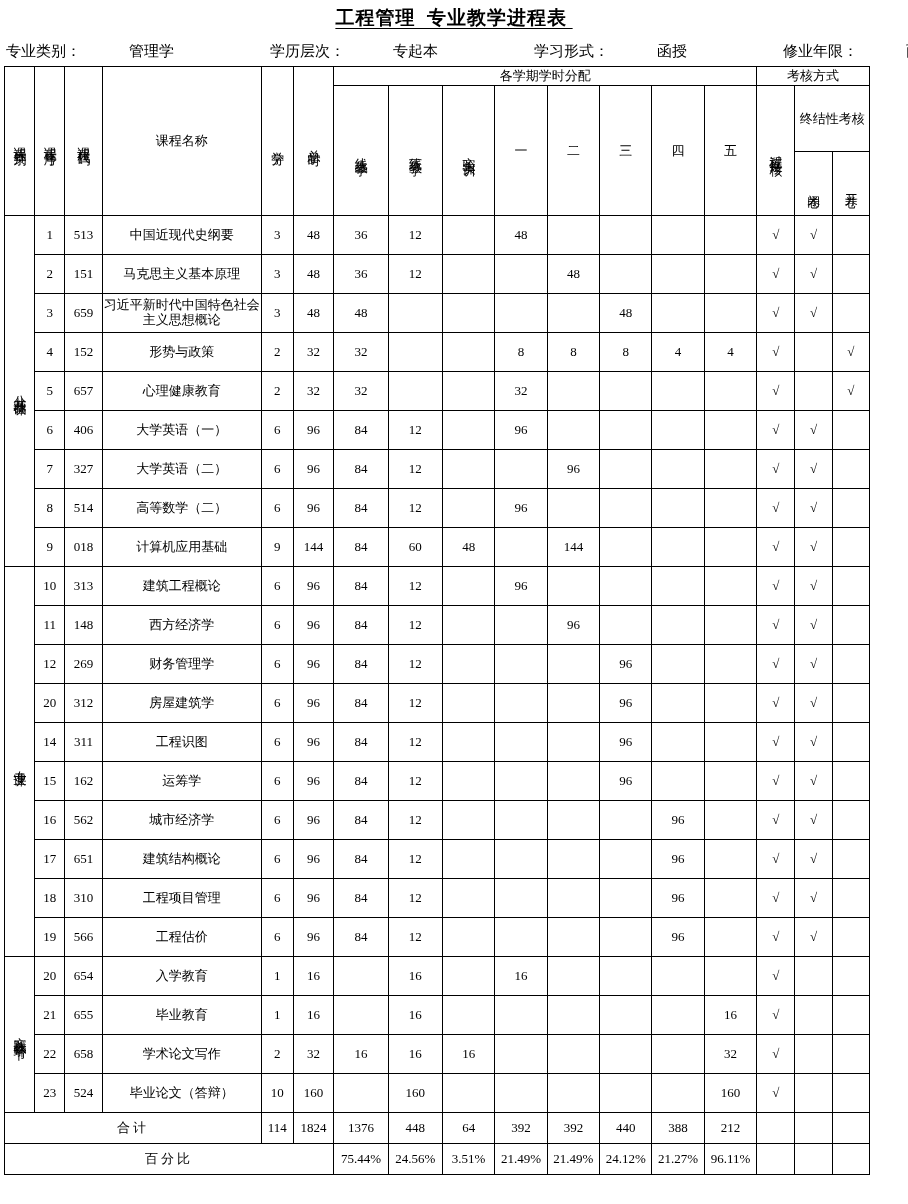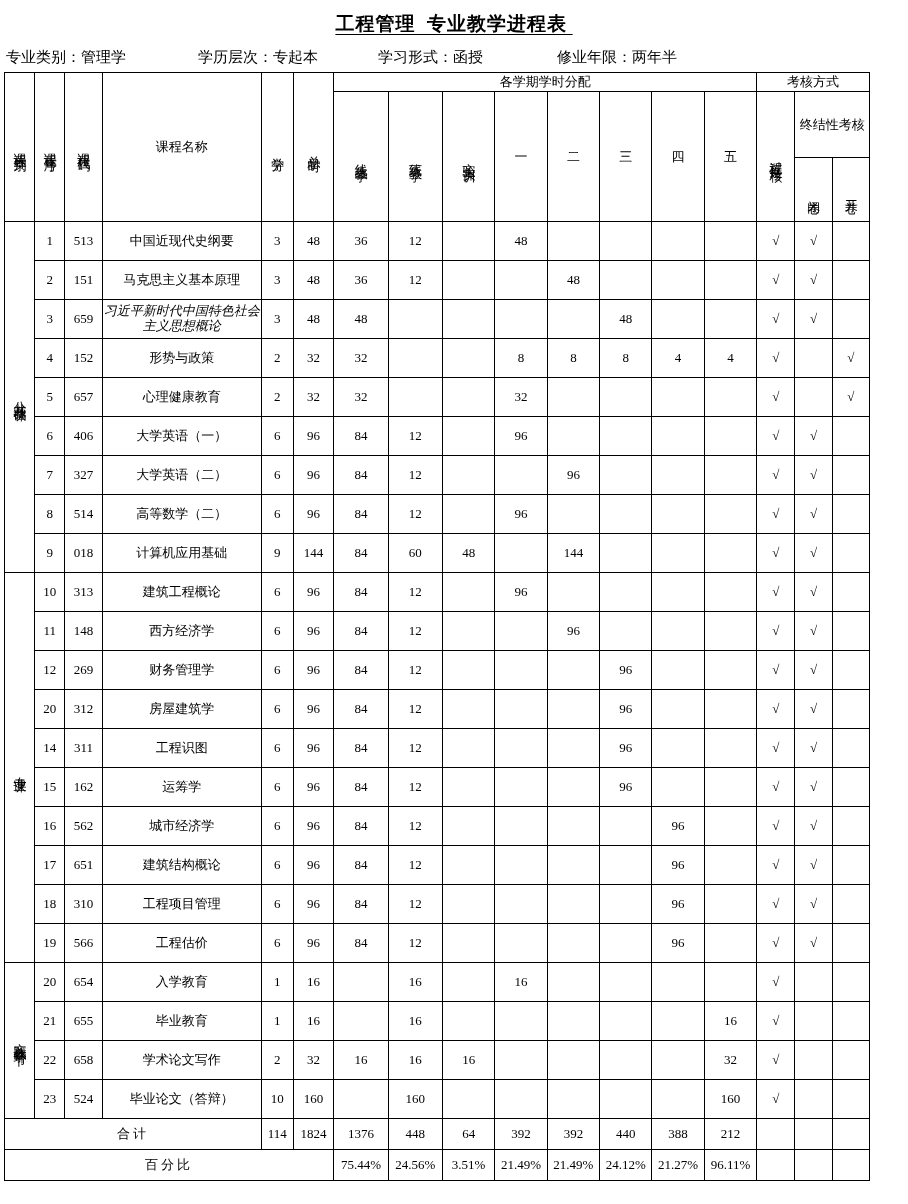--- a/index.html
+++ b/index.html
@@ -20,38 +20,39 @@
     width: 908px;
     height: 1204px;
     box-sizing: border-box;
   }
   
   .title-row {
     height: 36px;
     display: flex;
     align-items: center;
     justify-content: center;
-    padding-top: 6px;
+    padding-top: 0;
   }
   .title {
     font-size: 19px;
     font-weight: bold;
     letter-spacing: 1px;
     text-decoration: underline;
     text-underline-offset: 4px;
     white-space: pre;
   }
   
   .info-row {
     height: 30px;
     display: flex;
     align-items: center;
     font-size: 15px;
     padding: 0 6px;
     box-sizing: border-box;
+    gap: 48px;
   }
   .info-item { white-space: pre; }
   .info-sp1 { width: 72px; }
   .info-sp2 { width: 60px; }
   .info-sp3 { width: 74px; }
 
   table.main {
     border-collapse: collapse;
     table-layout: fixed;
     width: 866px;
@@ -70,21 +71,21 @@
     writing-mode: vertical-rl;
     text-orientation: upright;
     letter-spacing: 2px;
     display: inline-block;
     line-height: 1.05;
   }
   .hdr-tall { height: 148px; }
   .cname { font-size: 13px; margin-top: 6px; }
   .r-course td { height: 38px; }
   .r-course td.cname { font-size: 13px; }
-  .small2 { font-size: 12.5px; line-height: 1.15; font-style: italic; }
+  .small2 { font-size: 12.5px; line-height: 1.15; }
   .sum-row td { height: 30px; font-size: 15px; }
   .pct-row td { height: 30px; font-size: 13px; }
   .sum-label { font-size: 16px; letter-spacing: 3px; }
   .check { font-size: 13px; }
 </style>
 </head>
 <body>
 
 <div class="page">
 

